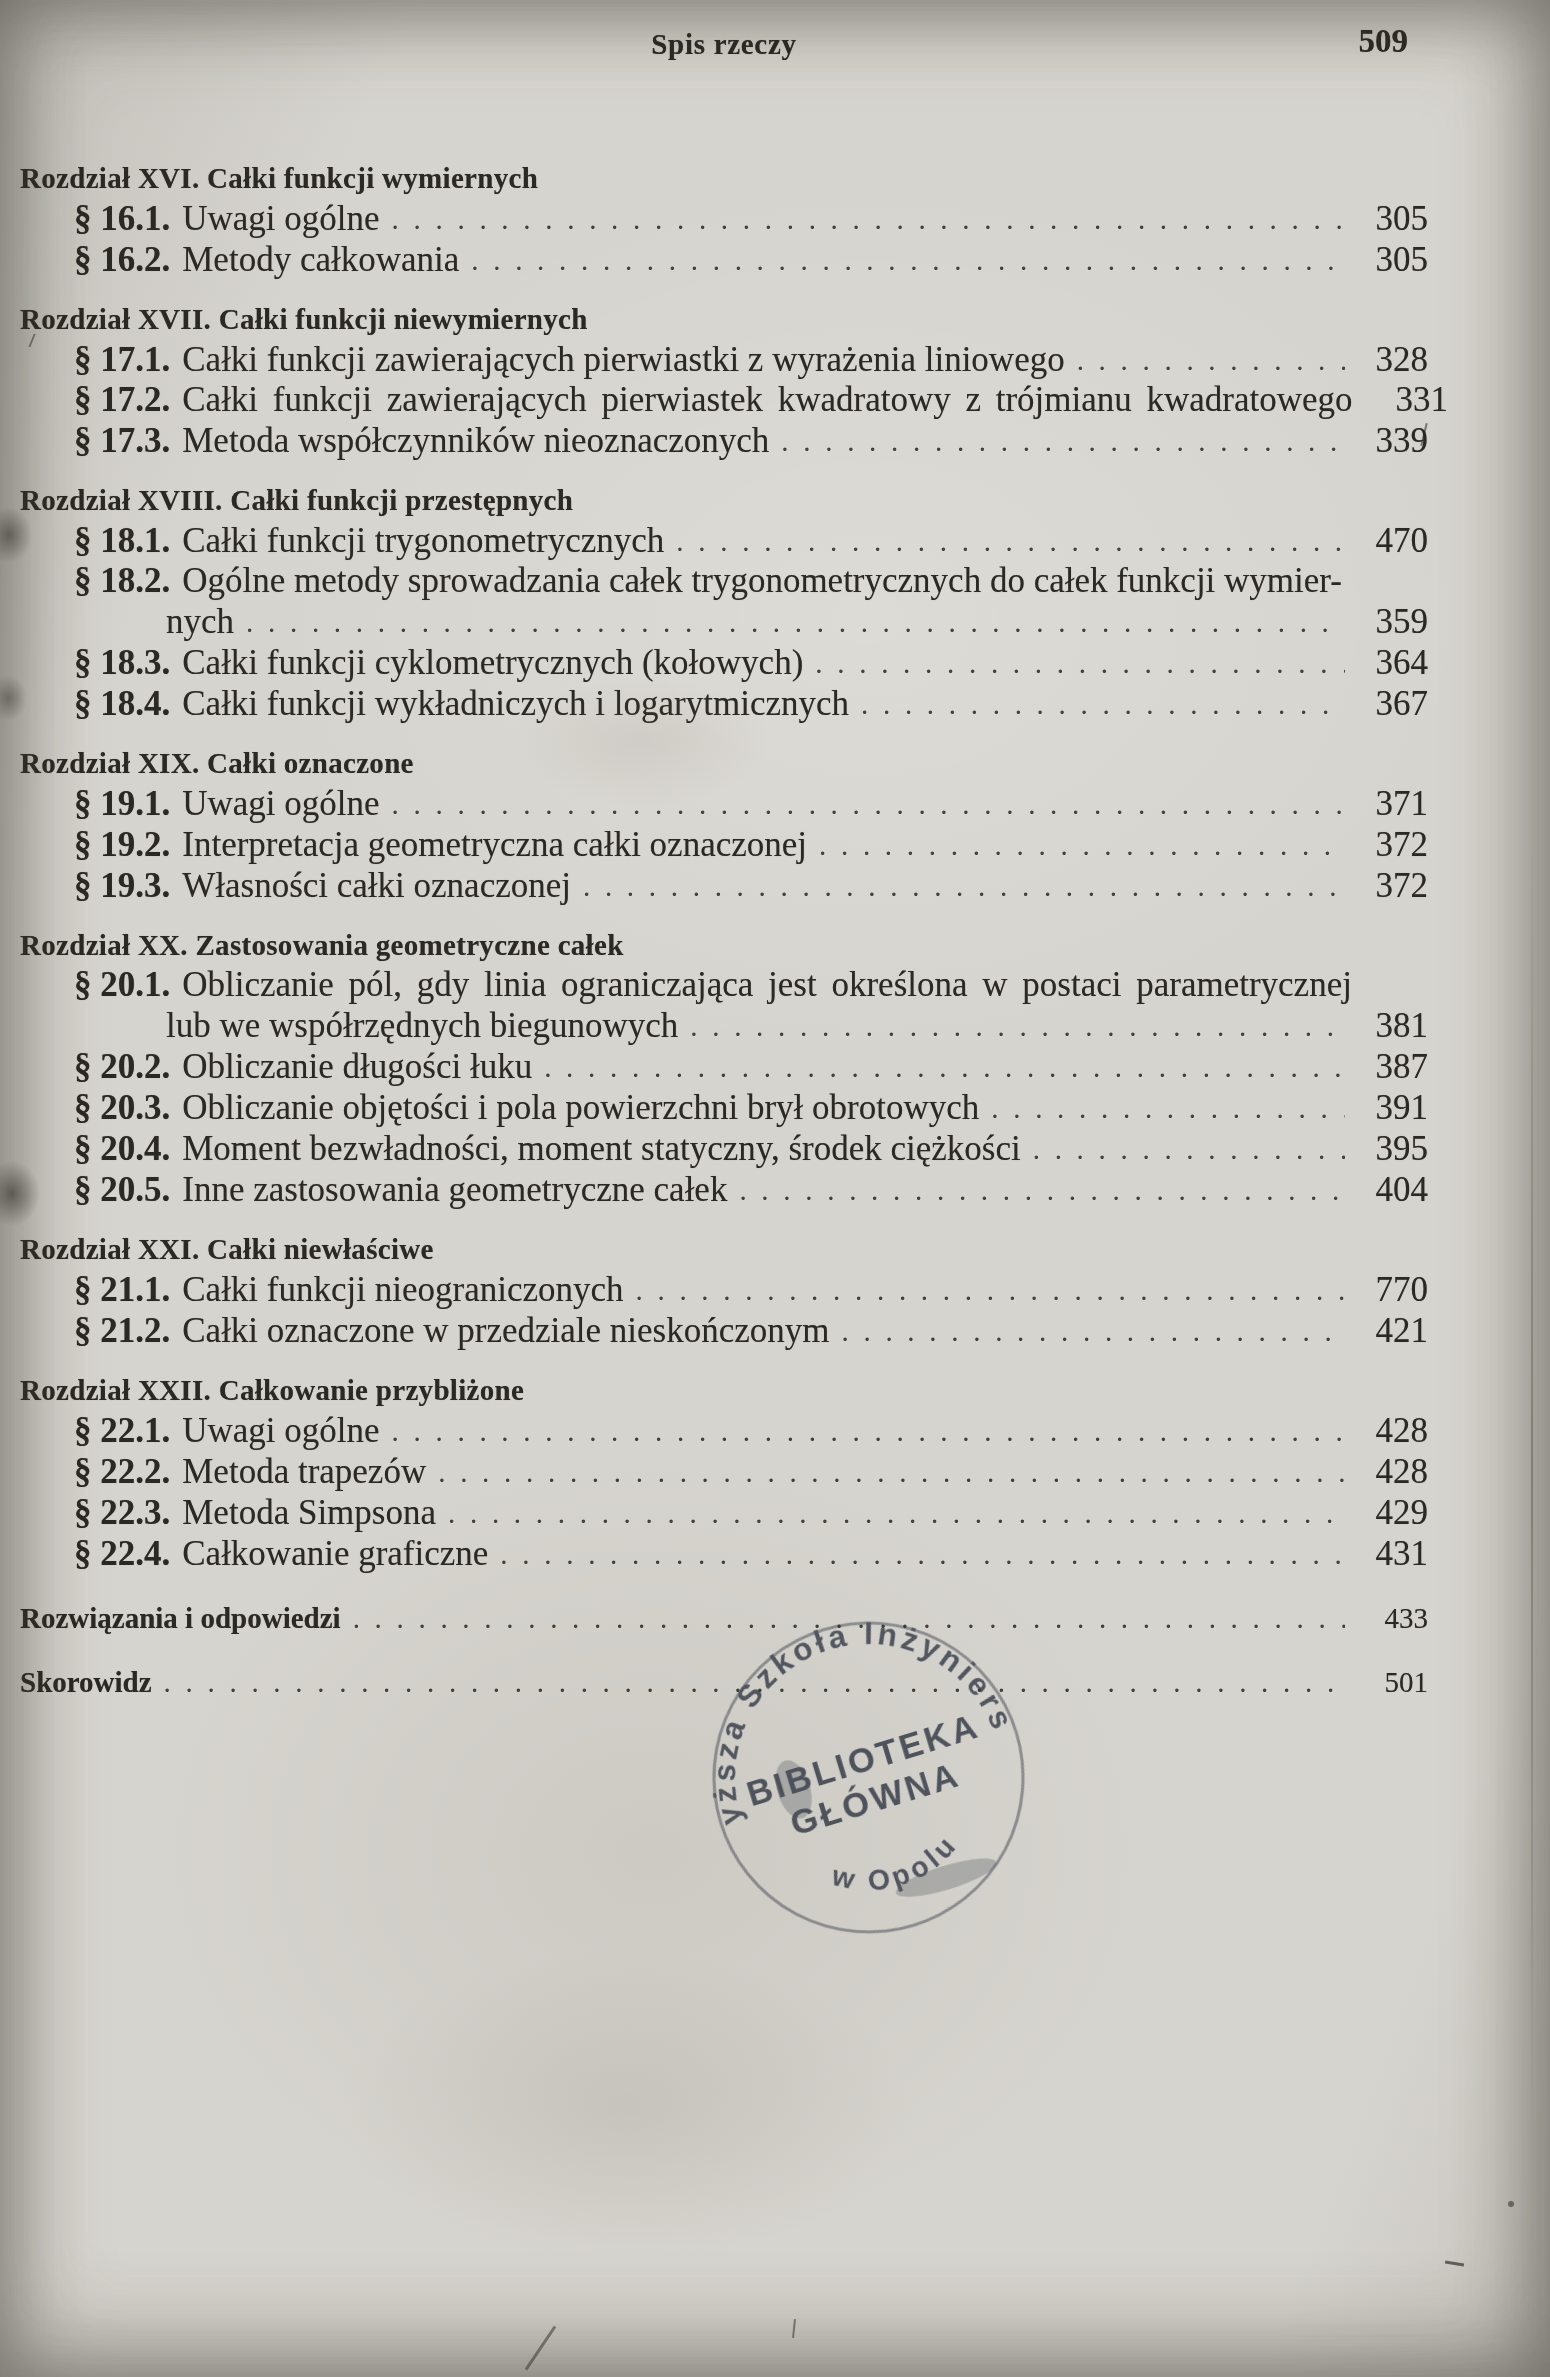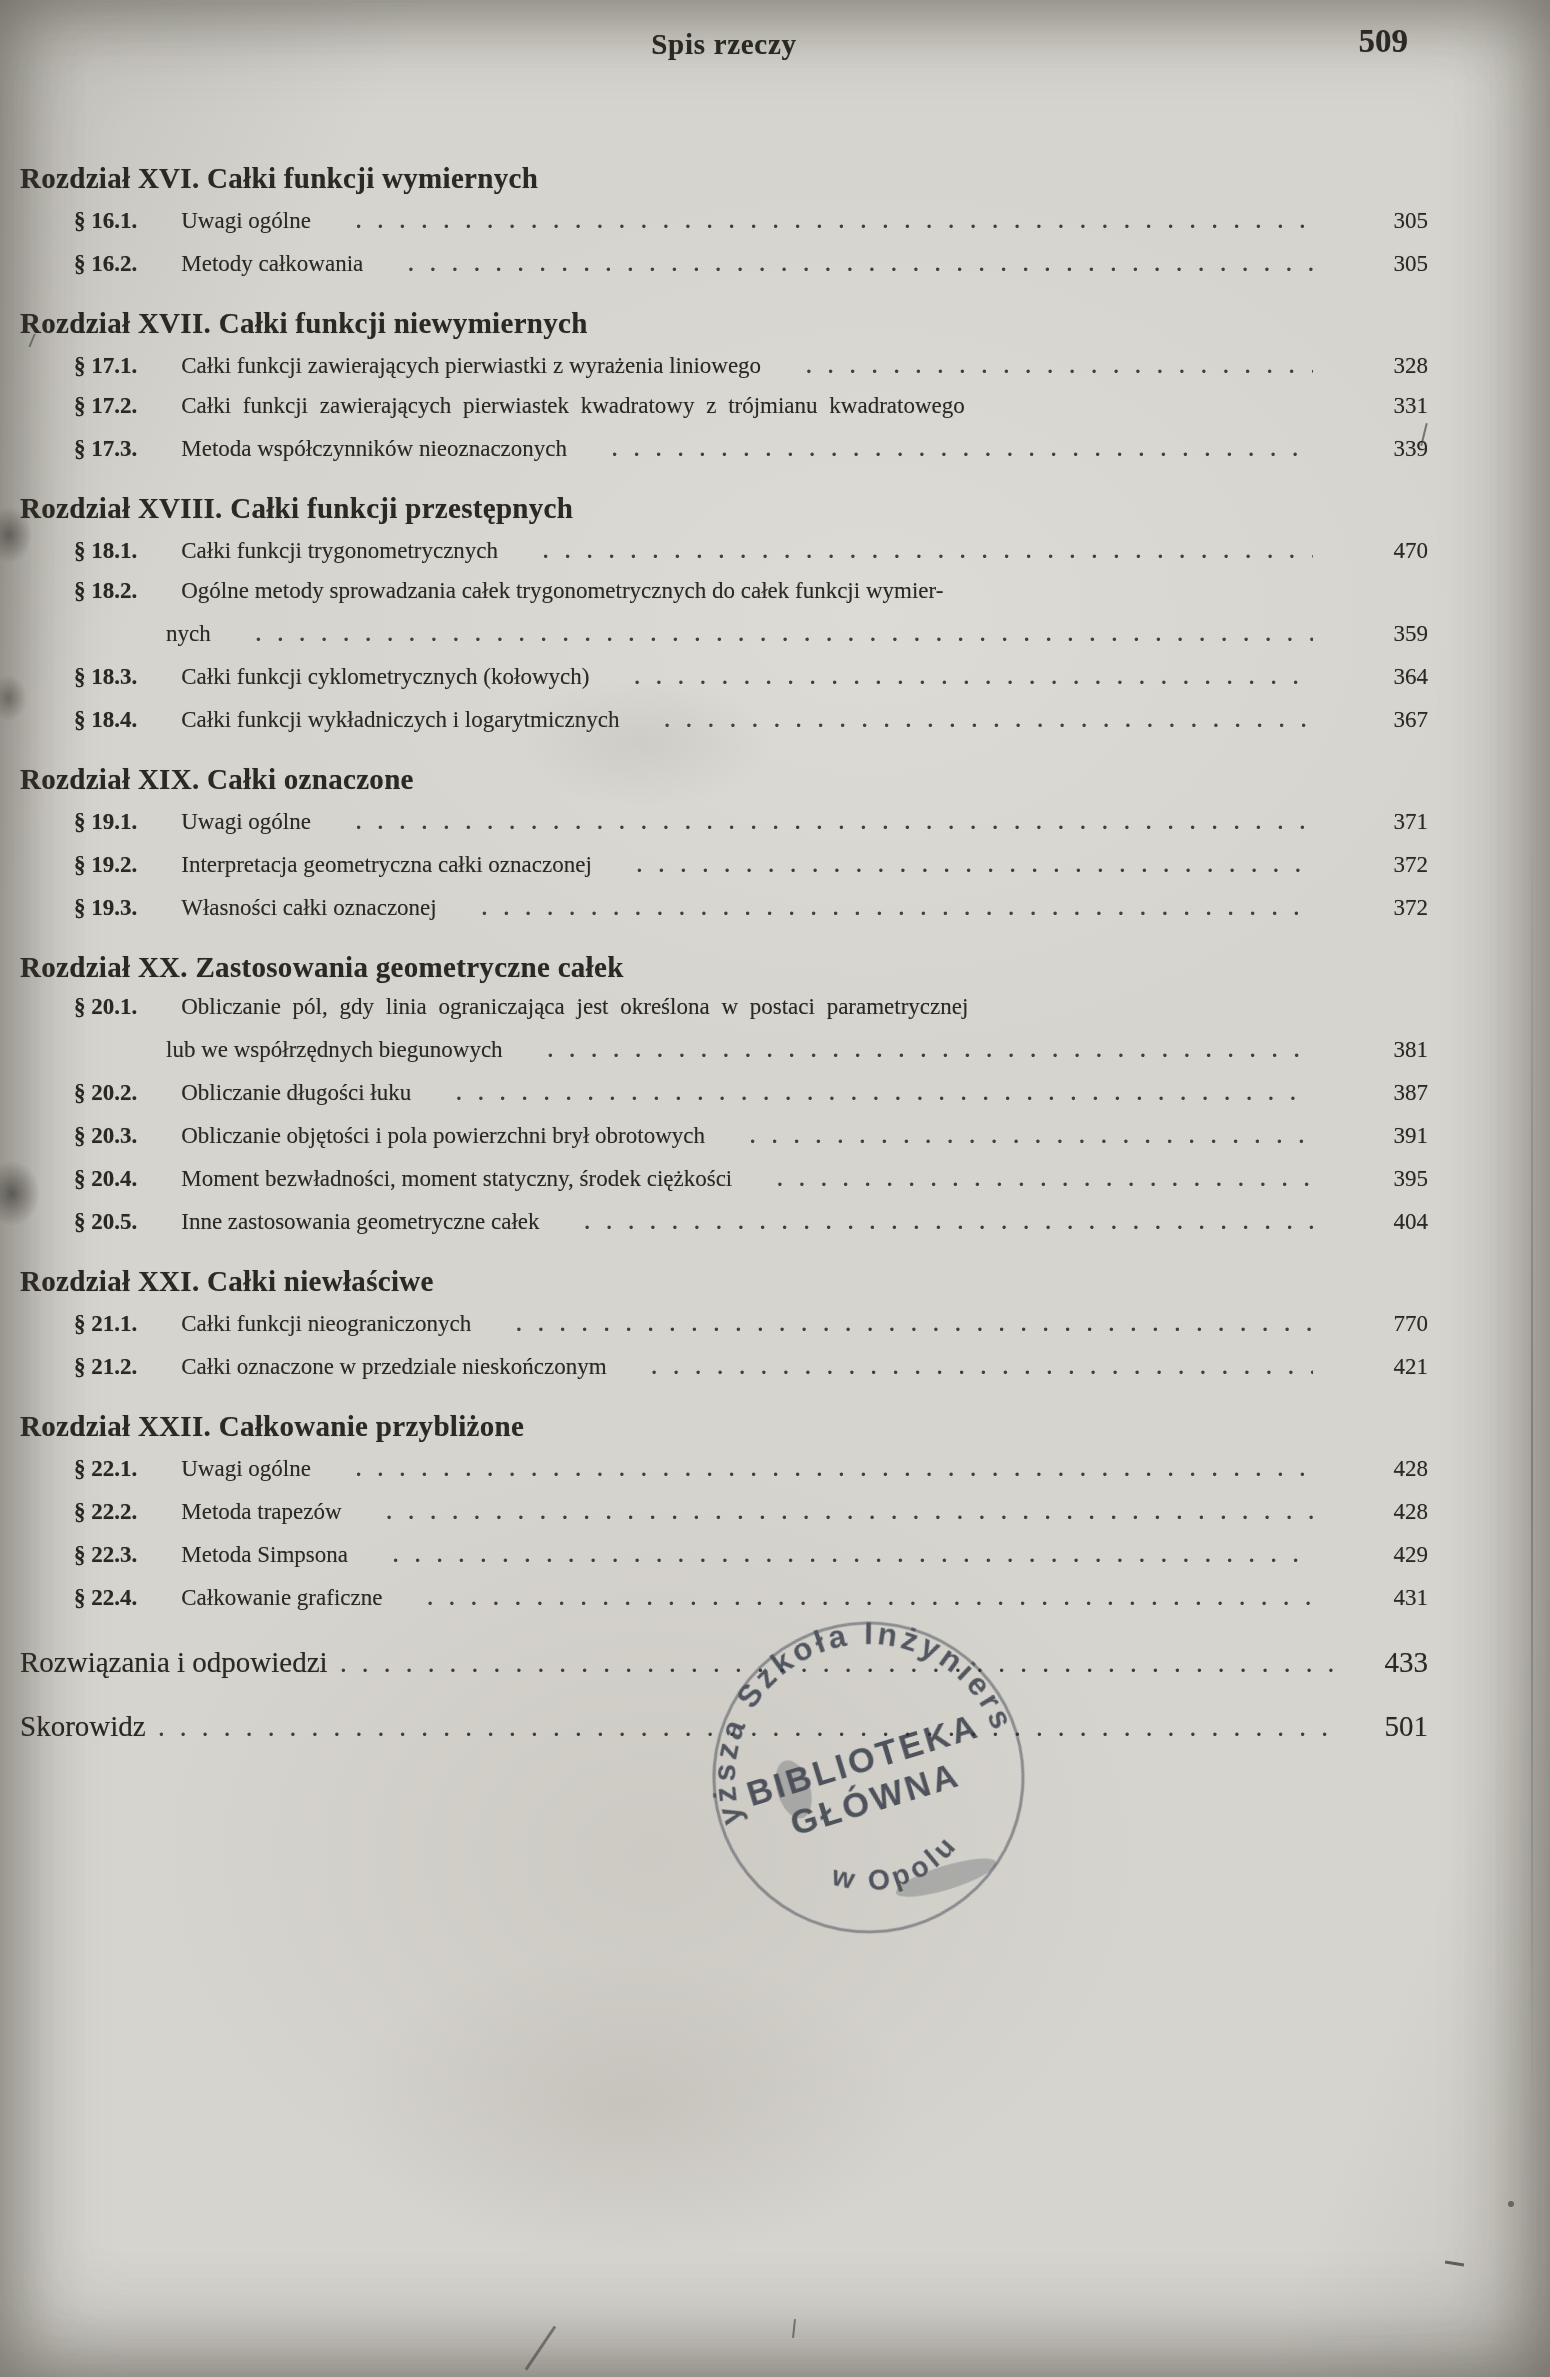--- a/index.html
+++ b/index.html
@@ -41,38 +41,38 @@
   }
   
   .toc{margin-top:86px;}
   .chapter{margin-top:19px;}
   .chapter:first-child{margin-top:1px;}
   .chapter-title{
     margin:0;font-size:29px;font-weight:700;line-height:40px;
     letter-spacing:0.3px;text-shadow:0 0 0.7px rgba(43,41,35,.4);
   }
   .entry{padding-left:54px;}
-  .entry-line{display:flex;align-items:flex-end;line-height:40px;font-size:23px;gap:32px;}
+  .entry-line{display:flex;align-items:flex-end;line-height:40px;font-size:35px;}
   .entry-line.cont{padding-left:92px;}
   .entry-num{font-weight:700;white-space:nowrap;margin-right:12px;text-shadow:0 0 0.7px rgba(43,41,35,.4);}
   .entry-text{white-space:nowrap;text-shadow:0 0 0.7px rgba(43,41,35,.35);}
   .entry-text.spread{word-spacing:6px;}
   .dots{
     flex:1 1 auto;min-width:0;overflow:hidden;white-space:nowrap;
     margin:0 9.4px 0 12px;color:#33312a;opacity:.9;
   }
   .dots::after{
     content:"........................................................................................................................";
     letter-spacing:14.7px;font-size:29px;
   }
   .dots.nodots::after{content:"";}
   .pagenum{flex:0 0 auto;min-width:74px;text-align:right;white-space:nowrap;text-shadow:0 0 0.7px rgba(43,41,35,.4);}
   
   .standalone-row{display:flex;align-items:baseline;line-height:40px;font-size:29px;margin-top:24px;}
-  .standalone-label{font-weight:400;white-space:nowrap;text-shadow:0 0 0.7px rgba(43,41,35,.45);text-align:right;}
+  .standalone-label{font-weight:700;white-space:nowrap;text-shadow:0 0 0.7px rgba(43,41,35,.45);text-align:right;}
   
   .stamp{
     position:absolute;left:681px;top:1590px;width:375px;height:375px;
     transform:rotate(-17deg);
     opacity:.78;filter:blur(0.5px);
     z-index:5;pointer-events:none;
   }
   .stamp svg{width:100%;height:100%;}
   .stamp-ring{fill:none;stroke:rgba(44,50,64,.55);stroke-width:4;}
   .stamp-arc{

